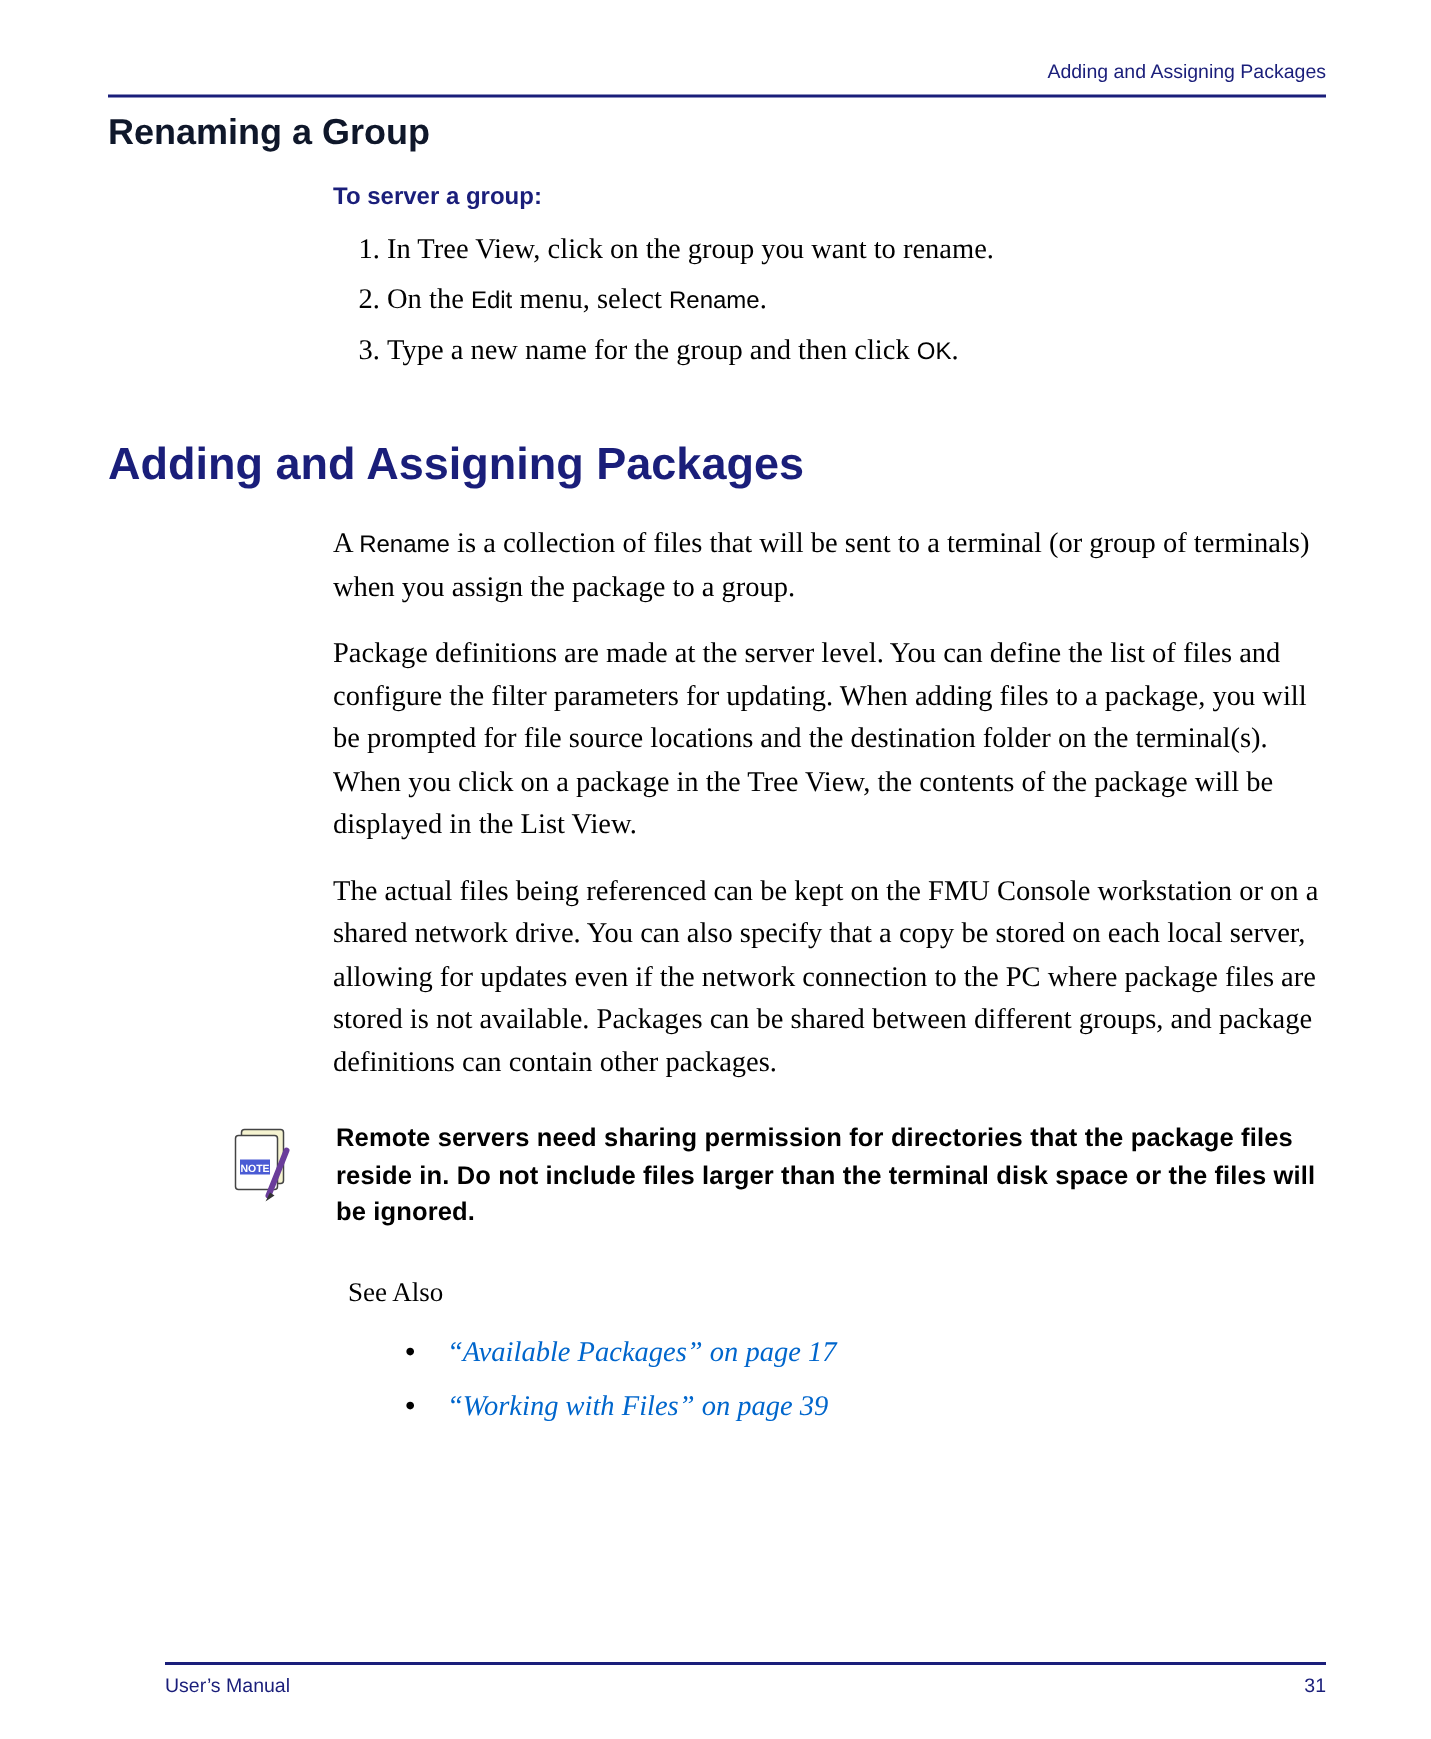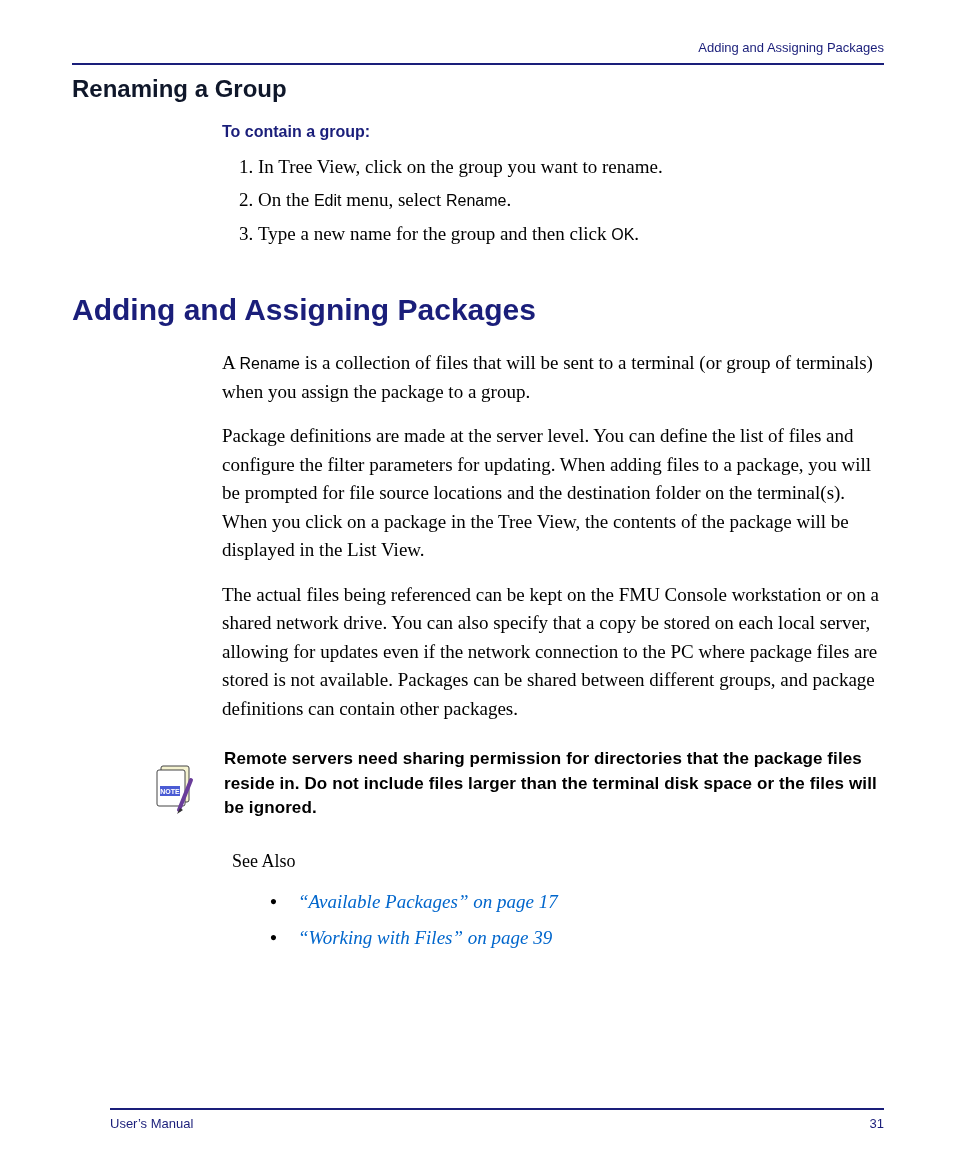--- a/index.html
+++ b/index.html
@@ -75,21 +75,21 @@
     font-size: 16px;
   }
   .body-para {
     font-size: 19px;
     line-height: 1.5;
     margin: 0 0 16px 0;
     text-align: left;
   }
   .note-row {
     display: flex;
-    align-items: flex-end;
+    align-items: flex-start;
     margin: 24px 0 30px 75px;
   }
   .note-icon {
     width: 55px;
     flex: 0 0 55px;
     margin-right: 22px;
     margin-top: 2px;
   }
   .note-text {
     font-family: "Arial Narrow", Arial, sans-serif;
@@ -138,21 +138,21 @@
 </head>
 <body>
 
 <div class="page">
   <div class="running-head">Adding and Assigning Packages</div>
   <hr class="hr-thick">
 
   <h2 class="section">Renaming a Group</h2>
 
   <div class="indent-block">
-    <p class="procedure-head">To contain a group:</p>
+    <p class="procedure-head">To server a group:</p>
     <ol class="steps">
       <li><span>In Tree View, click on the group you want to rename.</span></li>
       <li><span>On the </span><span class="ui">Edit</span><span> menu, select </span><span class="ui">Rename</span><span>.</span></li>
       <li><span>Type a new name for the group and then click </span><span class="ui">OK</span><span>.</span></li>
     </ol>
   </div>
 
   <h1 class="section-major">Adding and Assigning Packages</h1>
 
   <div class="indent-block">

